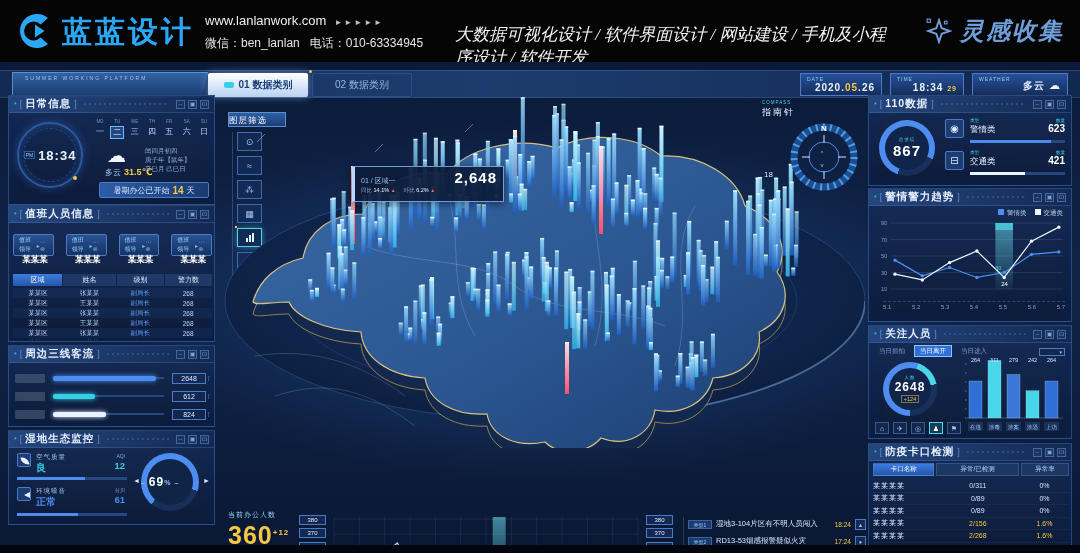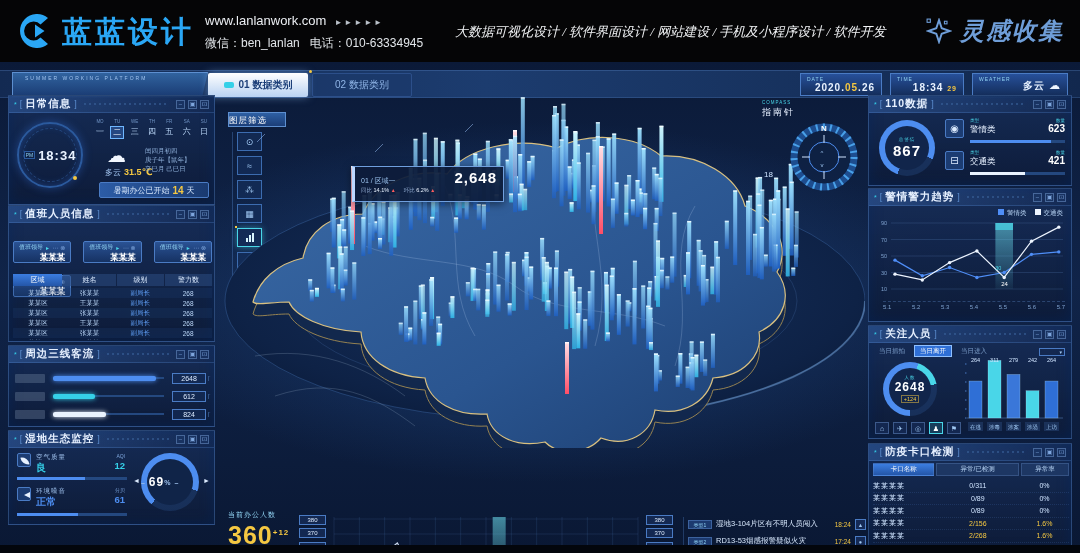--- a/index.html
+++ b/index.html
@@ -7,21 +7,21 @@
     font-family:"Liberation Sans","DejaVu Sans",sans-serif;color:#cfe4ff}
   #stage{position:relative;width:1080px;height:553px;background:#04080f;overflow:hidden}
 
   
   #hdr{position:absolute;left:0;top:0;width:1080px;height:62px;background:#050506}
   #logo-ic{position:absolute;left:14px;top:11px;width:40px;height:40px}
   #logo-tx{position:absolute;left:62px;top:12px;font-size:30px;font-weight:bold;color:#2aa7f5;letter-spacing:3px}
   #hdr-url{position:absolute;left:205px;top:13px;font-size:13px;color:#eceff3}
   #hdr-arrows{font-size:8px;color:#b9c0c8;letter-spacing:2px;margin-left:8px}
   #hdr-line2{position:absolute;left:205px;top:35px;font-size:12px;color:#e2e6ea}
-  #hdr-srv{position:absolute;left:455px;top:23px;width:440px;font-size:13px;font-style:italic;
+  #hdr-srv{position:absolute;left:455px;top:23px;width:440px;font-size:17px;font-style:italic;
     font-family:"Liberation Serif","DejaVu Serif",serif;color:#f0f2f4}
   #hdr-col{position:absolute;right:16px;top:15px;display:flex;align-items:center;gap:8px}
   #hdr-col .tx{font-size:24px;font-weight:bold;font-style:italic;color:#6f9ed8;letter-spacing:2px}
 
   
   #dash{position:absolute;left:0;top:62px;width:1080px;height:491px;
     background:radial-gradient(ellipse 700px 300px at 540px 240px,#1b3e74 0%,rgba(27,62,116,0) 60%),
                linear-gradient(180deg,#0b1a38 0%,#102449 45%,#0a1834 100%)}
   #bbar{position:absolute;left:0;top:545px;width:1080px;height:8px;background:#03060c}
 
@@ -78,21 +78,21 @@
   #dl-cloud{position:absolute;left:98px;top:48px;font-size:19px;color:#f2f7ff}
   #dl-wx{position:absolute;left:96px;top:71px;font-size:8px;color:#9fc1ec}
   #dl-wx b{font-size:9px;color:#f5c842;margin-left:3px}
   #dl-lunar{position:absolute;left:136px;top:50px;font-size:6.5px;line-height:9px;color:#8fb0d9}
   #dl-banner{position:absolute;left:90px;top:86px;width:110px;height:16px;border:1px solid #4a7bc4;border-radius:2px;
     background:linear-gradient(90deg,#2c5ca6,#1a3a70);display:flex;align-items:center;justify-content:center;
     font-size:8px;color:#d6e6fb;gap:3px}
   #dl-banner b{color:#f5c842;font-size:10px}
 
   
-  #duty-cards{position:absolute;left:4px;top:35px;width:199px;display:grid;grid-template-columns:1fr 1fr 1fr;gap:12px}
+  #duty-cards{position:absolute;left:4px;top:28px;width:199px;display:grid;grid-template-columns:1fr 1fr 1fr 1fr;gap:12px}
   .dcard{height:22px;background:linear-gradient(180deg,#2a5294,#163263);border:1px solid #4a7bc4;border-radius:2px;padding:1px 5px}
   .dcard .r1{display:flex;align-items:center;font-size:6px;color:#8fd0f0}
   .dcard .r1 .arr{margin-left:3px;color:#49d6e8}
   .dcard .r1 .mr{margin-left:auto;color:#7ea6dd}
   .dcard .nm{text-align:right;font-size:8.5px;font-weight:bold;color:#fff}
   .dtable-h{position:absolute;left:4px;top:68px;width:199px;height:12px;display:flex;gap:1px}
   .dtable-h div{font-size:7px;display:flex;align-items:center;justify-content:center;color:#dcebff;background:rgba(44,76,130,.55)}
   .dtable-h div.hl{background:linear-gradient(180deg,#3b7de0,#2456a8);color:#fff}
   #duty-rows{position:absolute;left:4px;top:82px;width:199px;height:52px;overflow:hidden}
   .drow{display:flex;height:10px;align-items:center}

